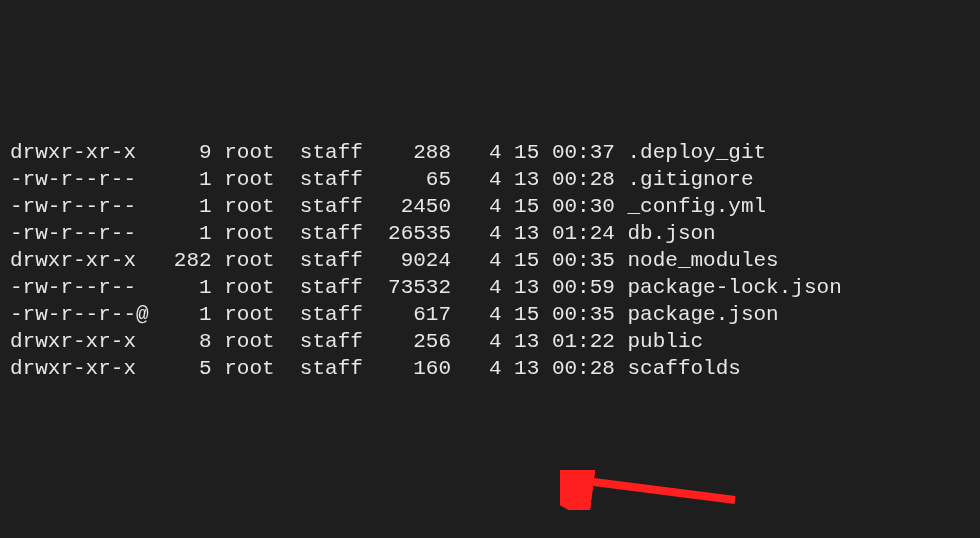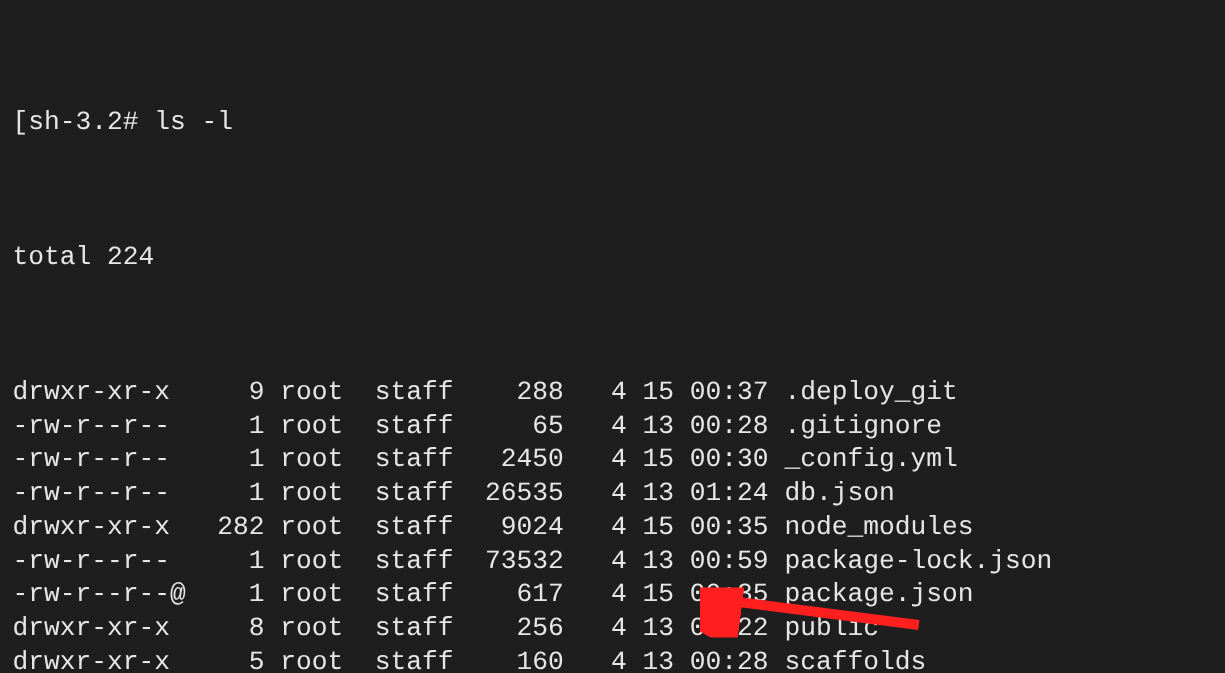--- a/index.html
+++ b/index.html
@@ -31,23 +31,21 @@
   }
   .arrow svg {
     display: block;
   }
 </style>
 </head>
 <body>
 
 <div class="terminal">
 
-  <span class="line prompt-line"><span>[</span><span>sh-3.2#</span> <span>ls -l</span></span>
 
-  <span class="line">total 224</span>
 
   <span class="line">drwxr-xr-x     9 root  staff    288   4 15 00:37 .deploy_git</span><span class="line">-rw-r--r--     1 root  staff     65   4 13 00:28 .gitignore</span><span class="line">-rw-r--r--     1 root  staff   2450   4 15 00:30 _config.yml</span><span class="line">-rw-r--r--     1 root  staff  26535   4 13 01:24 db.json</span><span class="line">drwxr-xr-x   282 root  staff   9024   4 15 00:35 node_modules</span><span class="line">-rw-r--r--     1 root  staff  73532   4 13 00:59 package-lock.json</span><span class="line">-rw-r--r--@    1 root  staff    617   4 15 00:35 package.json</span><span class="line">drwxr-xr-x     8 root  staff    256   4 13 01:22 public</span><span class="line">drwxr-xr-x     5 root  staff    160   4 13 00:28 scaffolds</span>
 
   
 
   
 
   
 
   

